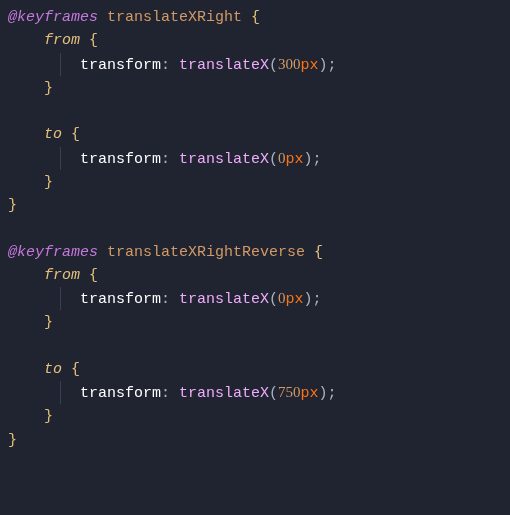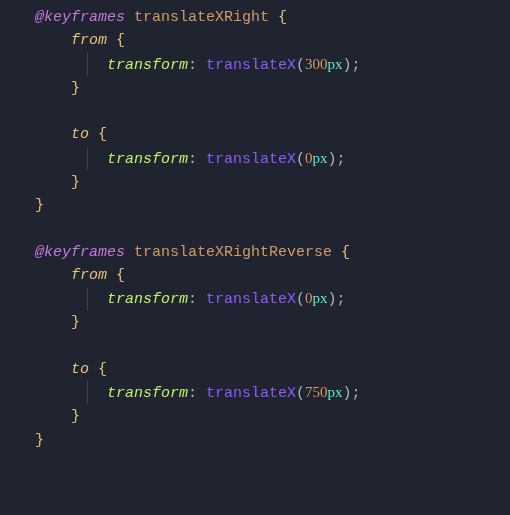--- a/index.html
+++ b/index.html
@@ -8,40 +8,40 @@
     background: #1f2430;
     font-family: "Consolas", "Courier New", monospace;
     font-size: 15px;
     line-height: 1.55;
     color: #abb2bf;
     width: 510px;
     height: 515px;
     overflow: hidden;
   }
   .code {
-    padding: 6px 0 0 35px;
+    padding: 6px 0 0 8px;
     white-space: pre;
   }
   .line {
     display: block;
     position: relative;
   }
   .indent-guide {
     border-left: 1px solid #3b4050;
     display: inline-block;
     height: 1.55em;
     vertical-align: top;
     position: absolute;
   }
   .t-at     { color: #c678dd; font-style: italic; }
   .t-name   { color: #d19a66; }
   .t-selector{ color: #e5c07b; font-style: italic; }
-  .t-prop   { color: #bef264; font-style: italic; }
-  .t-func   { color: #8b5cf6; }
+  .t-prop   { color: #ffffff; }
+  .t-func   { color: #f0abfc; }
   .t-number { color: #d19a66; font-family: Liberation Serif, serif; }
-  .t-unit   { color: #5eead4; font-family: Liberation Serif, serif; }
+  .t-unit   { color: #f97316; }
   .t-punc   { color: #abb2bf; }
   .t-brace  { color: #e5c07b; }
 </style>
 </head>
 <body>
 
 <div class="code"><span class="line"><span class="t-at">@keyframes</span> <span class="t-name">translateXRight</span> <span class="t-brace">{</span></span><span class="line">    <span class="t-selector">from</span> <span class="t-brace">{</span></span><span class="line"><span class="indent-guide" style="left:52px"></span>        <span class="t-prop">transform</span><span class="t-punc">:</span> <span class="t-func">translateX</span><span class="t-punc">(</span><span class="t-number">300</span><span class="t-unit">px</span><span class="t-punc">);</span></span><span class="line">    <span class="t-brace">}</span></span><span class="line"> </span><span class="line">    <span class="t-selector">to</span> <span class="t-brace">{</span></span><span class="line"><span class="indent-guide" style="left:52px"></span>        <span class="t-prop">transform</span><span class="t-punc">:</span> <span class="t-func">translateX</span><span class="t-punc">(</span><span class="t-number">0</span><span class="t-unit">px</span><span class="t-punc">);</span></span><span class="line">    <span class="t-brace">}</span></span><span class="line"><span class="t-brace">}</span></span><span class="line"> </span><span class="line"><span class="t-at">@keyframes</span> <span class="t-name">translateXRightReverse</span> <span class="t-brace">{</span></span><span class="line">    <span class="t-selector">from</span> <span class="t-brace">{</span></span><span class="line"><span class="indent-guide" style="left:52px"></span>        <span class="t-prop">transform</span><span class="t-punc">:</span> <span class="t-func">translateX</span><span class="t-punc">(</span><span class="t-number">0</span><span class="t-unit">px</span><span class="t-punc">);</span></span><span class="line">    <span class="t-brace">}</span></span><span class="line"> </span><span class="line">    <span class="t-selector">to</span> <span class="t-brace">{</span></span><span class="line"><span class="indent-guide" style="left:52px"></span>        <span class="t-prop">transform</span><span class="t-punc">:</span> <span class="t-func">translateX</span><span class="t-punc">(</span><span class="t-number">750</span><span class="t-unit">px</span><span class="t-punc">);</span></span><span class="line">    <span class="t-brace">}</span></span><span class="line"><span class="t-brace">}</span></span></div>
 
 </body></html>

